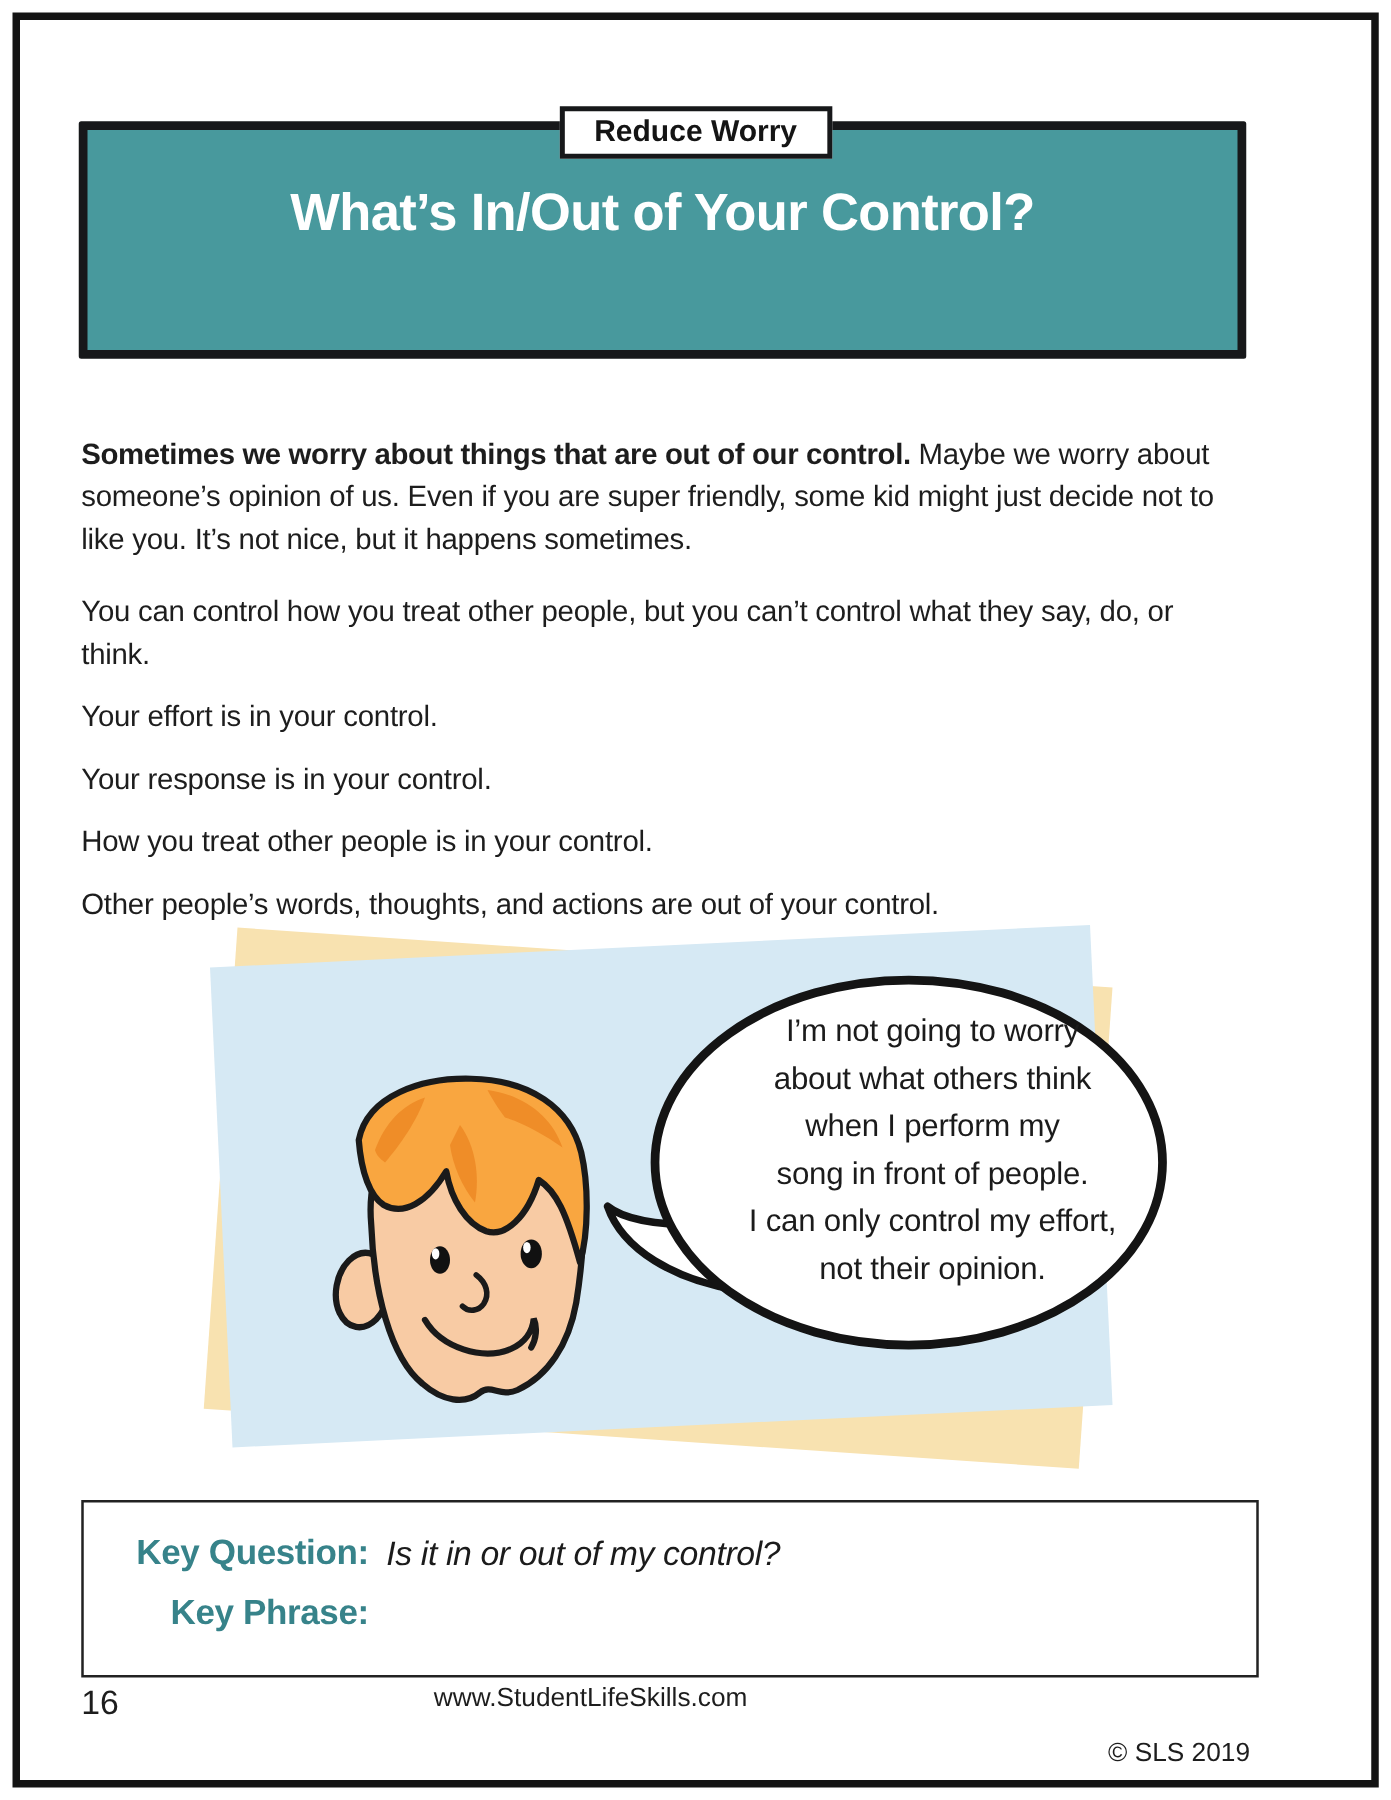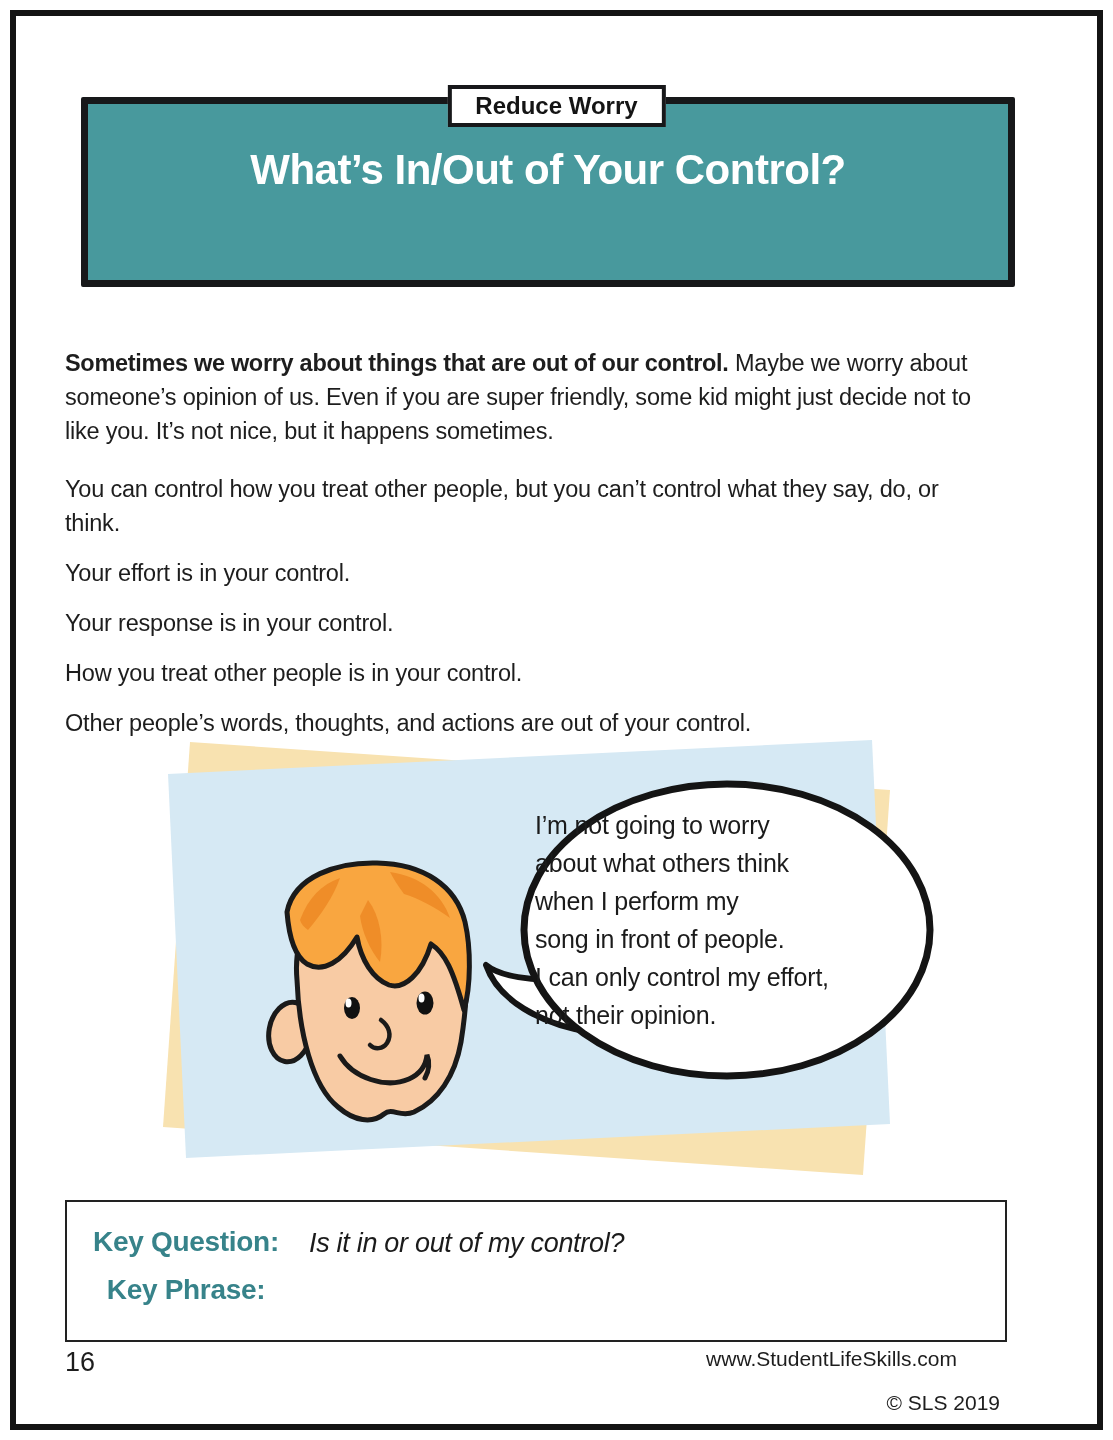--- a/index.html
+++ b/index.html
@@ -6,21 +6,21 @@
   body{
     width:1113px;height:1440px;background:#ffffff;position:relative;
     font-family:"Liberation Sans",sans-serif;color:#1d1d1d;overflow:hidden;
   }
   .frame{
     position:absolute;left:10px;top:10px;width:1081px;height:1408px;
     border:6px solid #141414;
   }
   
   .header-band{
-    position:absolute;left:81px;top:97px;width:920px;height:176px;
+    position:absolute;left:63px;top:97px;width:920px;height:176px;
     background:#48999d;border:7px solid #17181a;border-radius:2px;
     display:flex;flex-direction:column;z-index:2;
   }
   .hdr-title{
     margin-top:42px;font-size:42px;font-weight:bold;color:#ffffff;
     letter-spacing:-0.5px;text-align:center;
   }
   .hdr-sub{
     margin-top:18px;font-size:31px;font-weight:400;color:#ffffff;
     letter-spacing:1.5px;text-align:center;
@@ -39,42 +39,42 @@
   .para b{letter-spacing:-0.3px;}
   #p-intro{top:322px;}
   #p-2{top:448px;}
   #l-0{top:532px;}
   #l-1{top:582px;}
   #l-2{top:632px;}
   #l-3{top:682px;}
   
   .illus-svg{position:absolute;left:150px;top:720px;width:810px;height:470px;}
   .bubble-text{
-    position:absolute;left:535px;top:806px;width:386px;
-    font-size:25px;line-height:38px;text-align:left;color:#1b1b1b;
+    position:absolute;left:553px;top:806px;width:386px;
+    font-size:25px;line-height:38px;text-align:center;color:#1b1b1b;
     white-space:pre-line;z-index:5;letter-spacing:-0.2px;
   }
   
   .key-box{
     position:absolute;left:65px;top:1200px;width:928px;height:114px;
     border:2px solid #222222;background:#ffffff;
     display:grid;grid-template-columns:218px auto;column-gap:14px;row-gap:15px;
     padding:24px 0 0 10px;box-sizing:content-box;align-content:start;
   }
   .key-label{
-    font-size:28px;font-weight:bold;color:#37838a;text-align:center;
+    font-size:28px;font-weight:bold;color:#37838a;text-align:right;
     line-height:32px;letter-spacing:-0.3px;
   }
   .key-value{
     font-size:27px;font-style:italic;color:#1b1b1b;line-height:32px;
     letter-spacing:-0.3px;padding-top:1px;
   }
   
   .footer-page{position:absolute;left:65px;top:1347px;font-size:27px;}
-  .footer-site{position:absolute;left:12px;top:1347px;width:945px;text-align:right;font-size:21px;}
+  .footer-site{position:absolute;left:0;top:1347px;width:945px;text-align:center;font-size:21px;}
   .footer-copy{position:absolute;right:113px;top:1347px;font-size:21px;margin-top:44px;}
 </style>
 </head>
 <body>
 
 <div class="frame"></div>
 
 <div class="tab">
   <span>Reduce Worry</span>
 </div>

